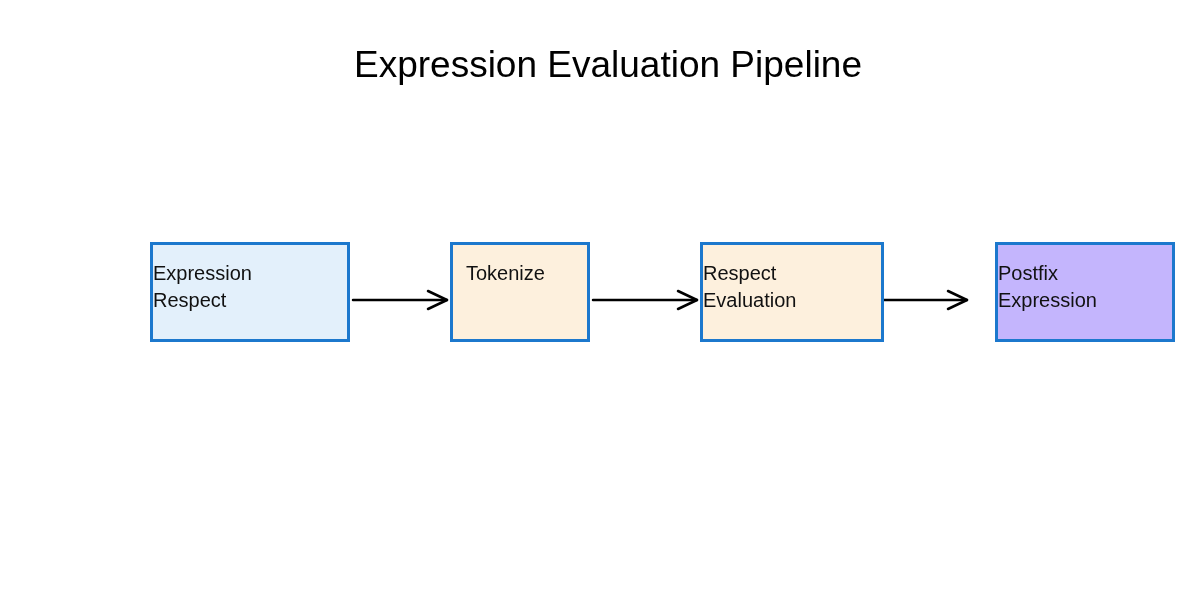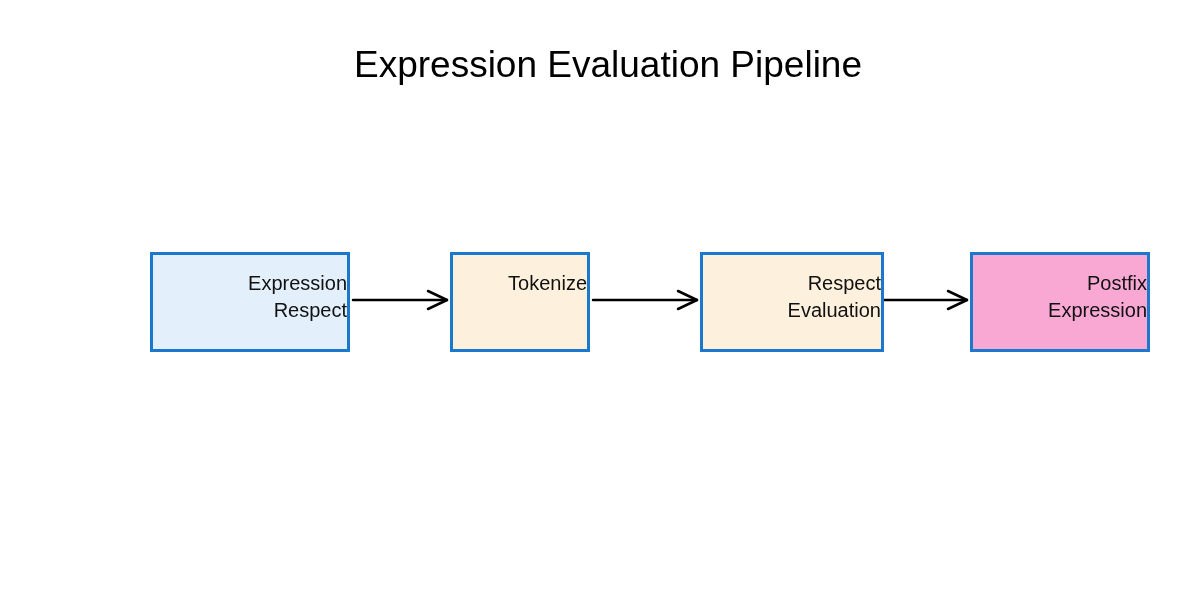--- a/index.html
+++ b/index.html
@@ -22,25 +22,25 @@
     width: 1200px;
     text-align: center;
     font-size: 37px;
     font-weight: 400;
     color: #000000;
     letter-spacing: 0px;
     padding-left: 8px;
   }
   .node {
     position: absolute;
-    top: 252px;
+    top: 242px;
     height: 100px;
     box-sizing: border-box;
     border: 3px solid #1c78cd;
-    text-align: right;
+    text-align: left;
     padding-top: 15px;
     font-size: 20px;
     line-height: 27px;
     color: #111111;
   }
   .node .line {
     display: block;
   }
   .node .line:empty {
     display: none;
@@ -88,18 +88,18 @@
   <div class="node" id="node-1" style="background-color: rgb(253, 240, 221); border-color: rgb(28, 120, 205); padding-left: 13px;">
     <span class="line">Tokenize</span>
 
   </div>
 
   <div class="node" id="node-2" style="background-color: rgb(253, 240, 221); border-color: rgb(28, 120, 205);">
     <span class="line">Respect</span>
     <span class="line">Evaluation</span>
   </div>
 
-  <div class="node" id="node-3" style="background-color: #f9a8d4; border-color: rgb(28, 120, 205);">
+  <div class="node" id="node-3" style="background-color: #c4b5fd; border-color: rgb(28, 120, 205); margin-left: 25px;">
     <span class="line">Postfix</span>
     <span class="line">Expression</span>
   </div>
 
 </div>
 
 </body></html>

